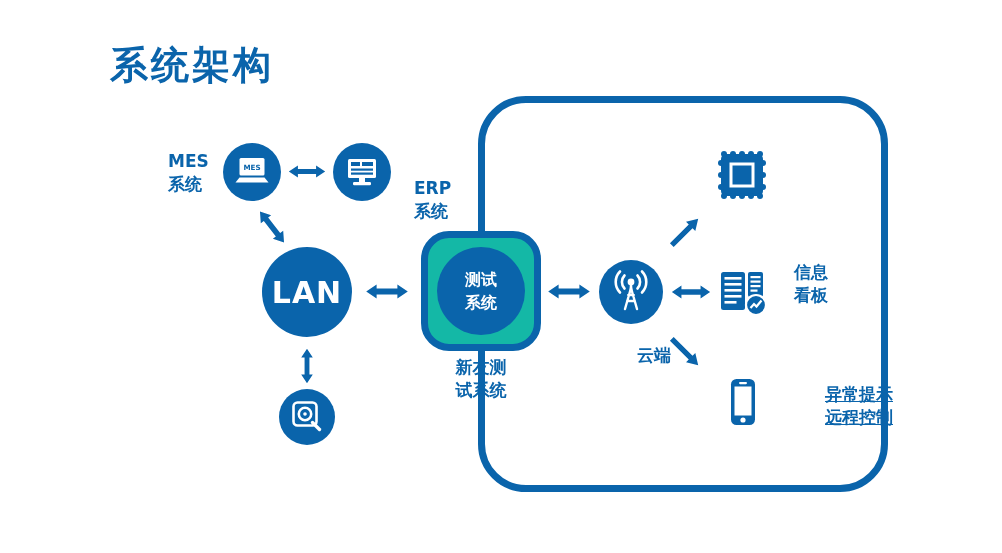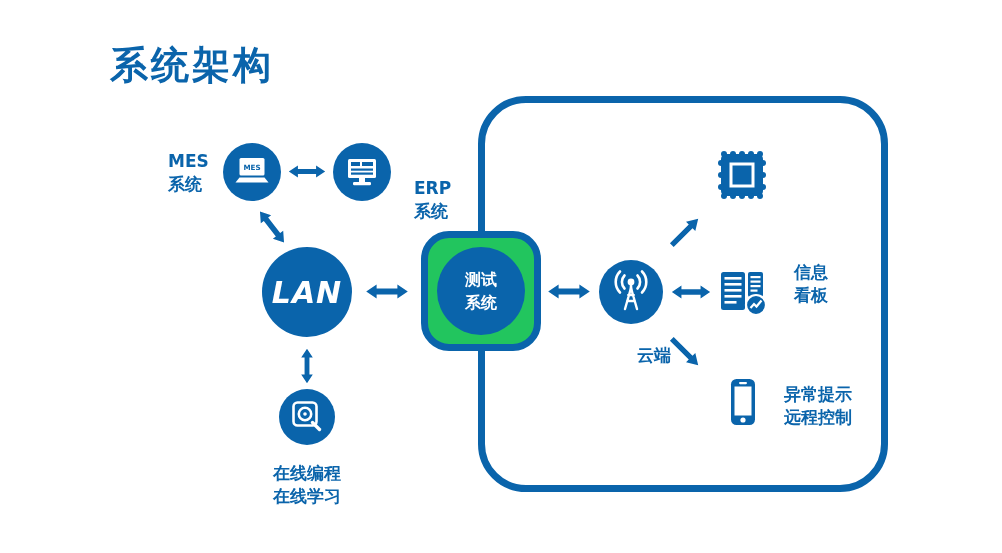--- a/index.html
+++ b/index.html
@@ -13,28 +13,28 @@
     font-size:38px;font-weight:bold;color:var(--blue);letter-spacing:3px;white-space:pre;
   }
   .label{
     color:var(--blue);font-weight:bold;font-size:17px;line-height:1.35;white-space:pre-line;
   }
   .label.center{text-align:center;}
   .icon svg{display:block;width:100%;height:100%;}
   .lan-node{
     border-radius:50%;background:var(--blue);color:#fff;
     display:flex;align-items:center;justify-content:center;
-    font-size:30px;font-weight:bold;letter-spacing:1px;font-style:italic;
+    font-size:30px;font-weight:bold;letter-spacing:1px;
   }
   .cloud-region{
     box-sizing:border-box;border:7px solid var(--blue);border-radius:48px;background:transparent;
     z-index:1;
   }
   .test-box{
-    box-sizing:border-box;border:7px solid var(--blue);border-radius:28px;background:#22c55e;
+    box-sizing:border-box;border:7px solid var(--blue);border-radius:28px;background:#14b8a6;
     display:flex;align-items:center;justify-content:center;z-index:2;
   }
   .test-inner{
     width:88px;height:88px;border-radius:50%;background:var(--blue);color:#fff;
     display:flex;align-items:center;justify-content:center;text-align:center;
     font-size:16px;font-weight:bold;line-height:1.45;white-space:pre-line;
   }
   .arrow{z-index:3;}
   .arrow svg{display:block;width:100%;height:100%;}
   .rot{transform-origin:center center;}
@@ -94,20 +94,22 @@
   <div class="abs arrow" style="left:363px;top:283px;width:48px;height:17px;">
     <svg viewBox="0 0 46 18">
         <path d="M1 9 L12 1.6 L12 5.9 L34 5.9 L34 1.6 L45 9 L34 16.4 L34 12.1 L12 12.1 L12 16.4 Z" fill="#0a64ab"></path>
       </svg>
   </div>
 
   <div class="abs test-box" style="left:421px;top:231px;width:120px;height:120px;">
     <div class="test-inner">测试
 系统</div>
   </div>
+  <div class="abs label center z3" style="left:448px;top:356px;width:66px;">新友测
+试系统</div>
 
   <div class="abs arrow" style="left:545px;top:283px;width:48px;height:17px;">
     <svg viewBox="0 0 46 18">
         <path d="M1 9 L12 1.6 L12 5.9 L34 5.9 L34 1.6 L45 9 L34 16.4 L34 12.1 L12 12.1 L12 16.4 Z" fill="#0a64ab"></path>
       </svg>
   </div>
 
   <div class="abs icon z3" style="left:599px;top:260px;width:64px;height:64px;">
     <svg viewBox="0 0 64 64">
       <circle cx="32" cy="32" r="32" fill="#0a64ab"></circle>
@@ -192,34 +194,32 @@
   </div>
 
   <div class="abs icon z3" style="left:714px;top:373px;width:58px;height:58px;">
     <svg viewBox="0 0 58 58">
       <rect x="17" y="6" width="24" height="46" rx="5.5" fill="#0a64ab"></rect>
       <rect x="20.5" y="13.5" width="17" height="29" fill="#fff"></rect>
       <circle cx="29" cy="47" r="2.6" fill="#fff"></circle>
       <rect x="25" y="9" width="8" height="2.2" rx="1.1" fill="#fff"></rect>
     </svg>
   </div>
-  <div class="abs label z3" style="left:784px;top:383px;">异常提示
+  <div class="abs label z3" style="left:825px;top:383px;text-decoration:underline;">异常提示
 远程控制</div>
 
   <div class="abs arrow rot" style="left:289px;top:358px;width:36px;height:16px;transform:rotate(90deg);">
     <svg viewBox="0 0 46 18">
         <path d="M1 9 L12 1.6 L12 5.9 L34 5.9 L34 1.6 L45 9 L34 16.4 L34 12.1 L12 12.1 L12 16.4 Z" fill="#0a64ab"></path>
       </svg>
   </div>
 
   <div class="abs icon z3" style="left:279px;top:389px;width:56px;height:56px;">
     <svg viewBox="0 0 56 56">
       <circle cx="28" cy="28" r="28" fill="#0a64ab"></circle>
       <rect x="14.5" y="13.5" width="23" height="23" rx="4" fill="none" stroke="#fff" stroke-width="2.6"></rect>
       <circle cx="26" cy="25" r="6.2" fill="none" stroke="#fff" stroke-width="2.6"></circle>
       <circle cx="26" cy="25" r="1.8" fill="#fff"></circle>
       <path d="M33.5 33.5 L40.5 40.5" stroke="#fff" stroke-width="3.4" stroke-linecap="round"></path>
     </svg>
   </div>
-  <div class="abs label center z3" style="left:270px;top:462px;width:74px;">在线编程
-在线学习</div>
 
 </div>
 
 </body></html>

